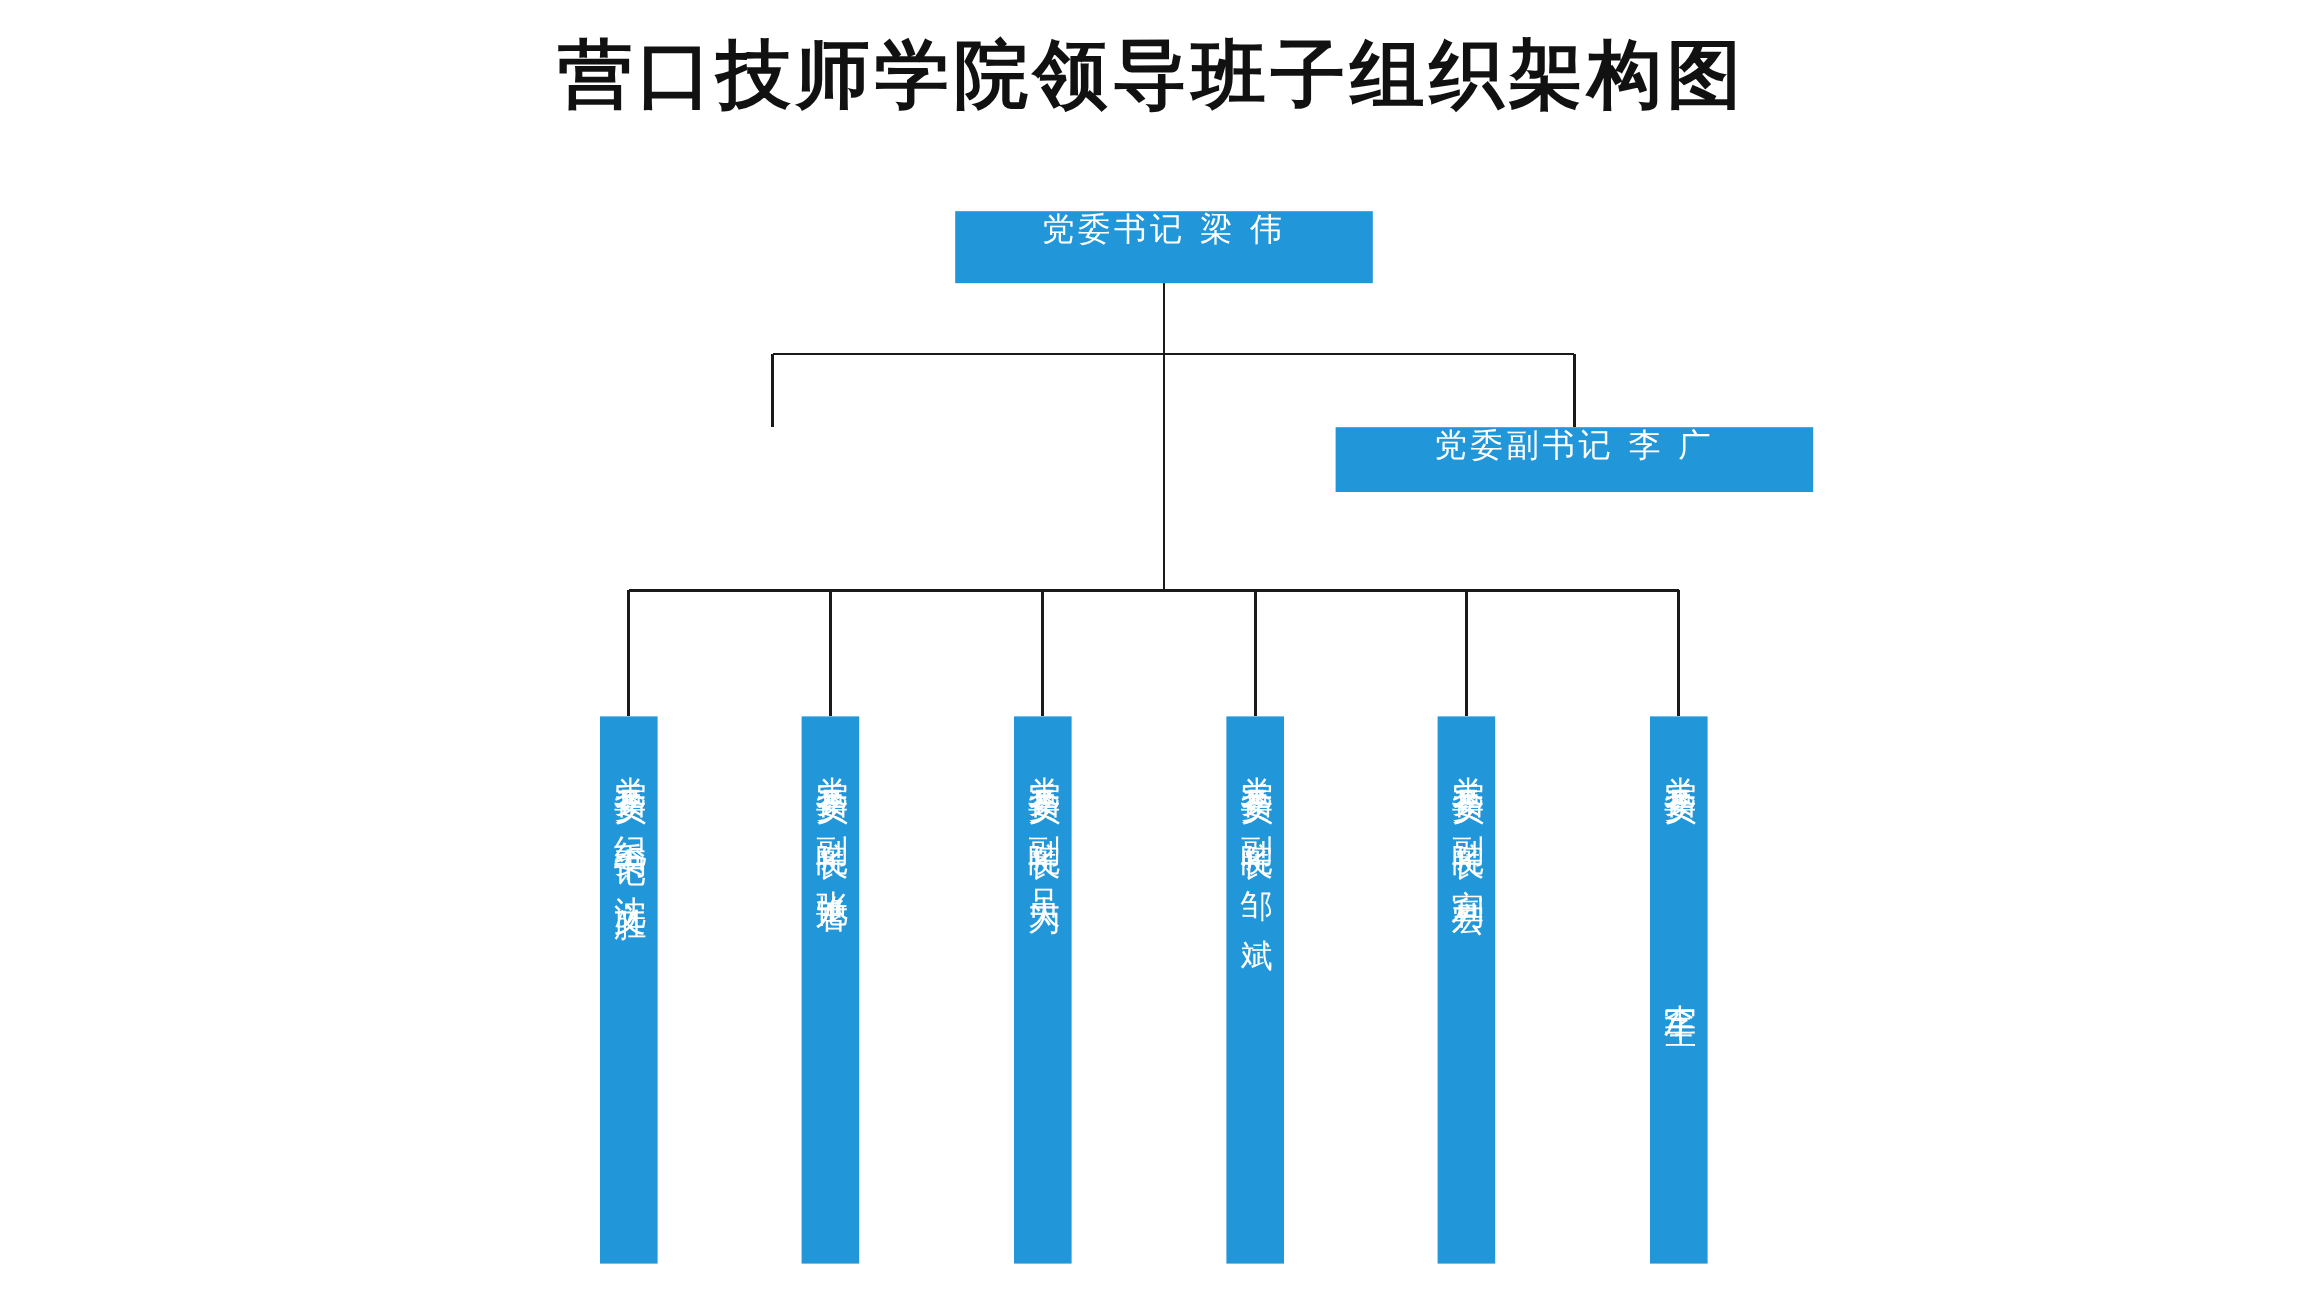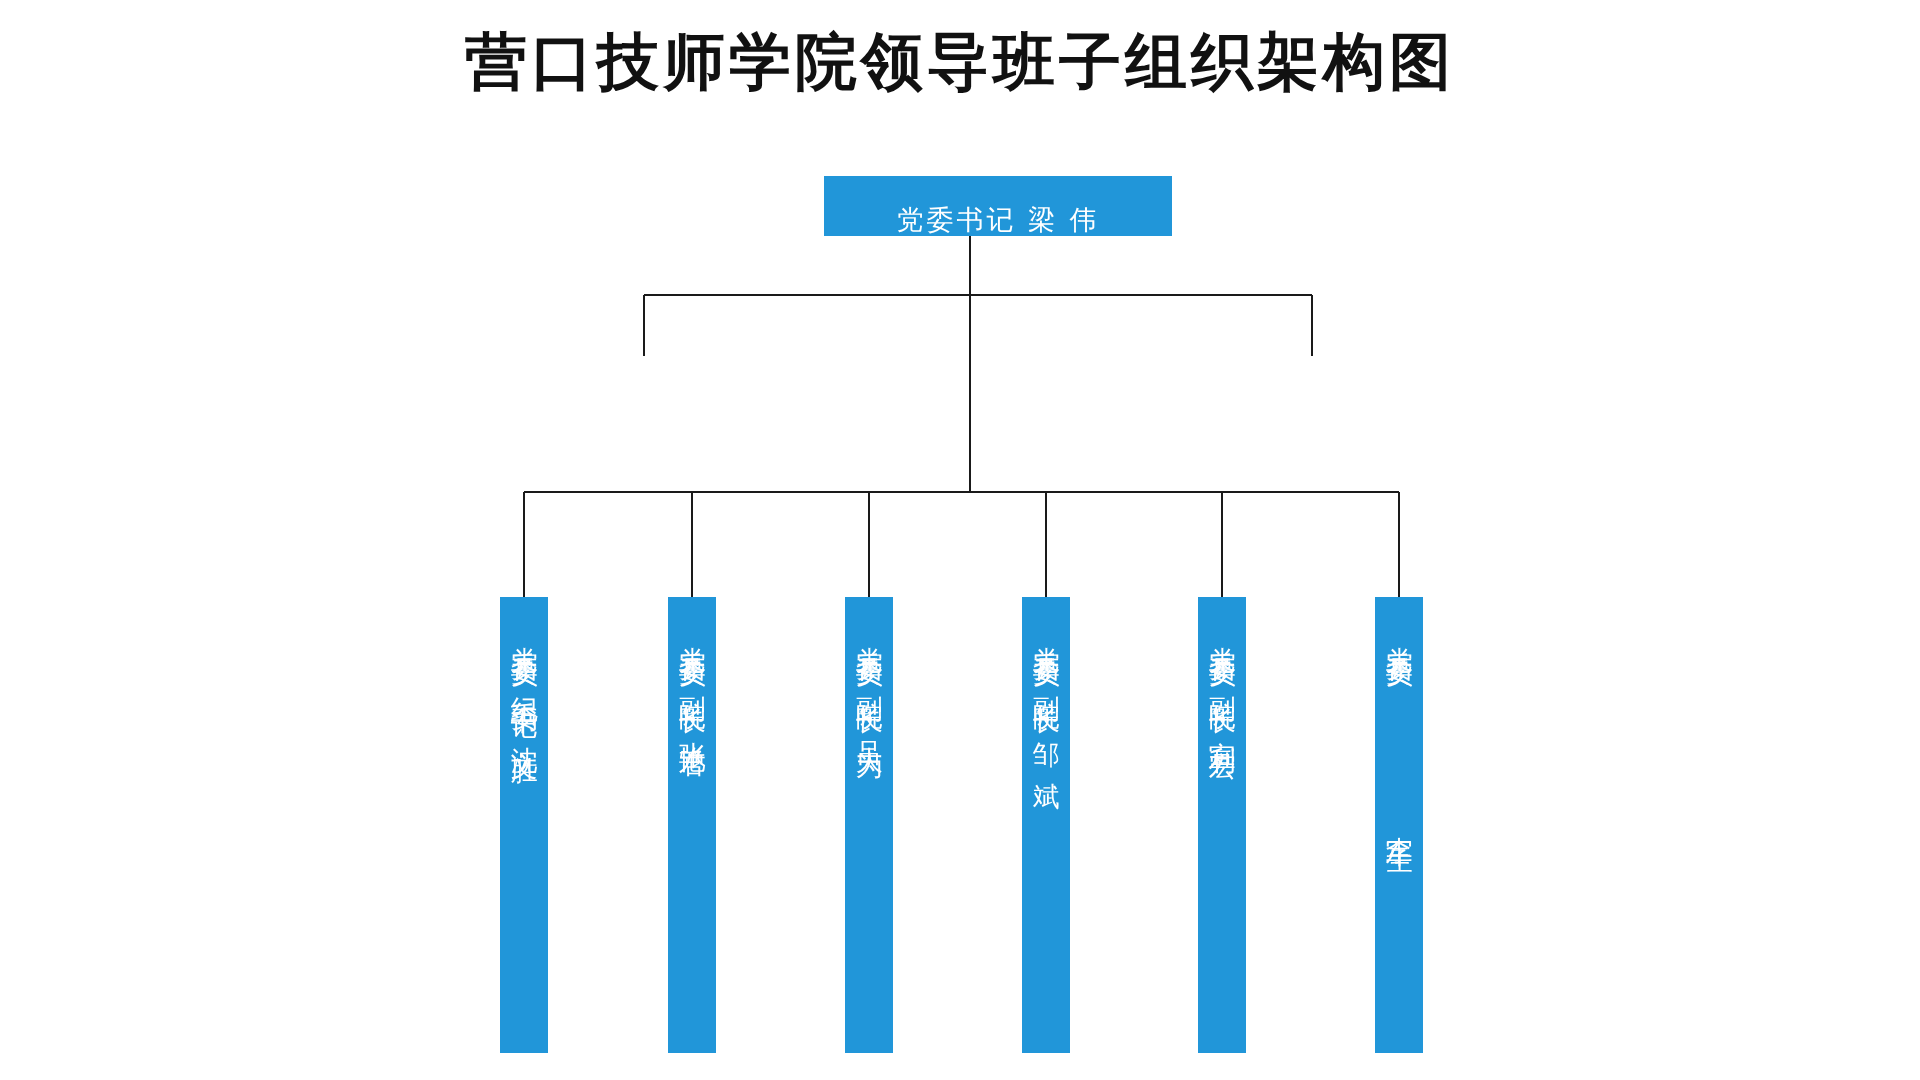--- a/index.html
+++ b/index.html
@@ -58,23 +58,22 @@
   .node {
     position: absolute;
     background: #2196d9;
     box-sizing: border-box;
     color: #ffffff;
   }
 
   
   .node.h {
     display: flex;
-    align-items: flex-end;
+    align-items: flex-start;
     justify-content: center;
-    margin-left: 28px;
   }
   .node.h .node-line {
     font-size: 27px;
     letter-spacing: 3px;
     line-height: 1.2;
     white-space: nowrap;
     color: #ffffff;
   }
 
   
@@ -124,20 +123,23 @@
     <line x1="1046" y1="492" x2="1046" y2="597" stroke="#1a1a1a"></line>
     <line x1="1222" y1="492" x2="1222" y2="597" stroke="#1a1a1a"></line>
     <line x1="1399" y1="492" x2="1399" y2="597" stroke="#1a1a1a"></line>
   </svg>
 
   <div class="node h" style="left: 796px; top: 176px; width: 348px; height: 60px; background: rgb(33, 150, 217);">
     <span class="node-line" style="color: rgb(255, 255, 255);">党委书记 梁 伟</span>
   </div>
 
 
+  <div class="node h" style="left: 1113px; top: 356px; width: 398px; height: 54px; background: rgb(33, 150, 217);">
+    <span class="node-line" style="color: rgb(255, 255, 255);">党委副书记 李 广</span>
+  </div>
 
   <div class="node v" style="left: 500px; top: 597px; width: 48px; height: 456px; background: rgb(33, 150, 217);">
     <span class="node-line" style="color: rgb(255, 255, 255);">党委委员</span>
     <span class="node-line gap-before" style="color: rgb(255, 255, 255);">纪委书记</span>
     <span class="node-line gap-before" style="color: rgb(255, 255, 255);">沈文胜</span>
   </div>
 
   <div class="node v" style="left: 668px; top: 597px; width: 48px; height: 456px; background: rgb(33, 150, 217);">
     <span class="node-line" style="color: rgb(255, 255, 255);">党委委员</span>
     <span class="node-line gap-before" style="color: rgb(255, 255, 255);">副院长</span>

